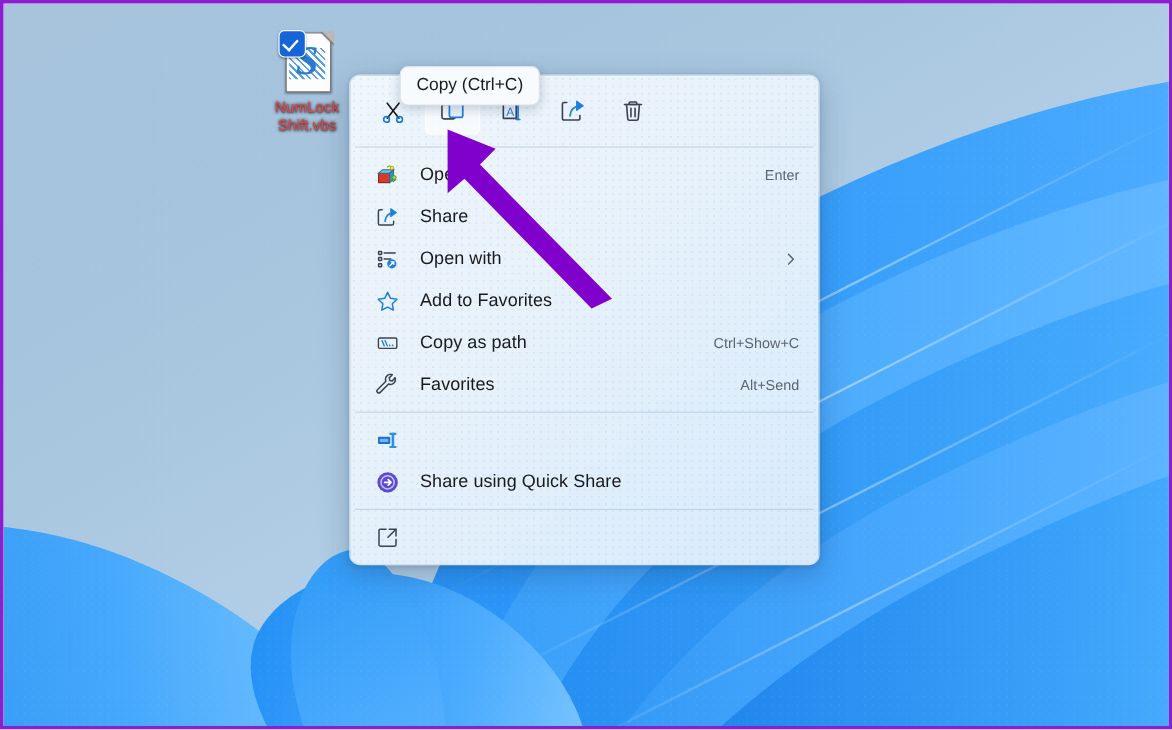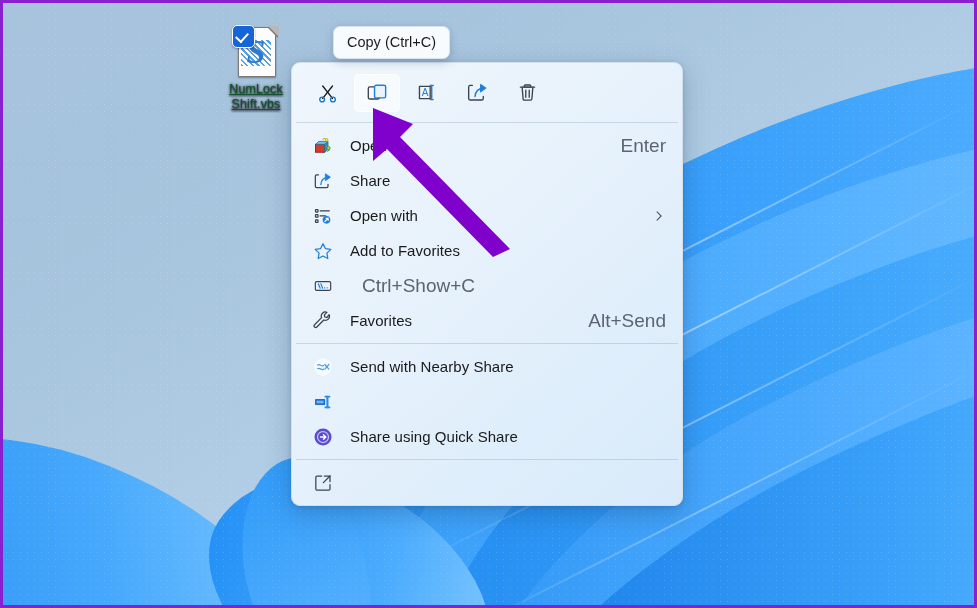--- a/index.html
+++ b/index.html
@@ -203,32 +203,31 @@
     left: 5px; top: 4px;
     width: 6px; height: 10px;
     border: solid #ffffff;
     border-width: 0 2px 2px 0;
     transform: rotate(42deg);
   }
   #desktop-icon .label {
     margin-top: 3px;
     font-size: 12.5px;
     line-height: 15px;
-    color: #14532d;
+    color: #ef4444;
     text-shadow: 0 0 3px rgba(0,0,0,.85), 0 1px 2px rgba(0,0,0,.75);
     letter-spacing: .1px;
     word-break: break-word;
-    text-decoration: underline;
   }
 
   
   #tooltip {
     position: absolute;
     left: 330px;
-    top: 23px;
+    top: 52px;
     padding: 7px 13px 8px;
     background: #f7fbfe;
     border: 1px solid #d9e2ea;
     border-radius: 7px;
     box-shadow: 0 3px 10px rgba(20,40,70,.22);
     font-size: 14.5px;
     color: #1b1b1b;
     white-space: nowrap;
     z-index: 40;
   }
@@ -310,21 +309,21 @@
   }
   .mi-icon svg { display: block; }
   .mi-label {
     flex: 1 1 auto;
     font-size: 15px;
     color: #1a1a1a;
     letter-spacing: .05px;
     white-space: nowrap;
   }
   .mi-accel {
-    font-size: 19px;
+    font-size: 12px;
     color: #5c6470;
     white-space: nowrap;
     margin-left: 12px;
   }
   .mi-chevron {
     margin-left: 12px;
     color: #52596a;
     display: flex;
     align-items: center;
   }
@@ -490,48 +489,39 @@
 
       <div class="menu-item">
         <span class="mi-icon">
           <svg width="20" height="20" viewBox="0 0 24 24" fill="none" stroke="#3b4250" stroke-width="1.4" stroke-linecap="round" stroke-linejoin="round">
             <path d="M2.8 8.4 a1.6 1.6 0 0 1 1.6 -1.6 h15.2 a1.6 1.6 0 0 1 1.6 1.6 v7.2 a1.6 1.6 0 0 1 -1.6 1.6 H4.4 a1.6 1.6 0 0 1 -1.6 -1.6 z"></path>
             <path d="M6.4 9.4 L8.6 14.6 M9.4 9.4 L11.6 14.6" stroke="#1f7fe0" stroke-width="1.4"></path>
             <circle cx="14" cy="14.2" r=".85" fill="#1f7fe0" stroke="none"></circle>
             <circle cx="17" cy="14.2" r=".85" fill="#1f7fe0" stroke="none"></circle>
           </svg>
         </span>
+        <span class="mi-label">Copy as path</span>
         <span class="mi-accel">Ctrl+Show+C</span>
       </div>
 
       <div class="menu-item">
         <span class="mi-icon">
           <svg width="20" height="20" viewBox="0 0 24 24" fill="none" stroke="#3b4250" stroke-width="1.5" stroke-linecap="round" stroke-linejoin="round">
             <path d="M19.4 4.4 a4.9 4.9 0 0 1 -6.4 6.4 L4.6 19.2 a1.9 1.9 0 0 1 -2.7 -2.7 L10.3 8 a4.9 4.9 0 0 1 6.4 -6.4 l-3.1 3.1 0.6 2.5 2.5 0.6 z"></path>
           </svg>
         </span>
         <span class="mi-label">Favorites</span>
         <span class="mi-accel">Alt+Send</span>
       </div>
     </div>
 
     <div class="menu-sep"></div>
 
     <div class="menu-group">
 
-      <div class="menu-item">
-        <span class="mi-icon">
-          <svg width="20" height="20" viewBox="0 0 24 24">
-            <circle cx="12" cy="12" r="10.4" fill="#f7fbff"></circle>
-            <path d="M5.6 9.6 c2.4 -2.1 4.6 2.6 7 0.6 M5.6 14 c2.4 -2.1 4.6 2.6 7 0.6" fill="none" stroke="#4a9fe8" stroke-width="1.5" stroke-linecap="round"></path>
-            <path d="M14.2 9 L19 14.6 M19 9 L14.2 14.6" stroke="#4a9fe8" stroke-width="1.5" stroke-linecap="round" fill="none"></path>
-          </svg>
-        </span>
-        <span class="mi-label">Send with Nearby Share</span>
-      </div>
 
       <div class="menu-item">
         <span class="mi-icon">
           <svg width="20" height="20" viewBox="0 0 24 24">
             <rect x="2.4" y="8.4" width="12.2" height="7.2" rx="1" fill="#1f6fd0"></rect>
             <rect x="4.2" y="10.4" width="8.4" height="3.2" fill="#6fb6f2"></rect>
             <rect x="16" y="4.4" width="2.6" height="15.2" rx=".6" fill="#2e8fe0"></rect>
             <rect x="13.8" y="4.4" width="7" height="2.1" rx=".6" fill="#2e8fe0"></rect>
             <rect x="13.8" y="17.5" width="7" height="2.1" rx=".6" fill="#2e8fe0"></rect>
           </svg>

